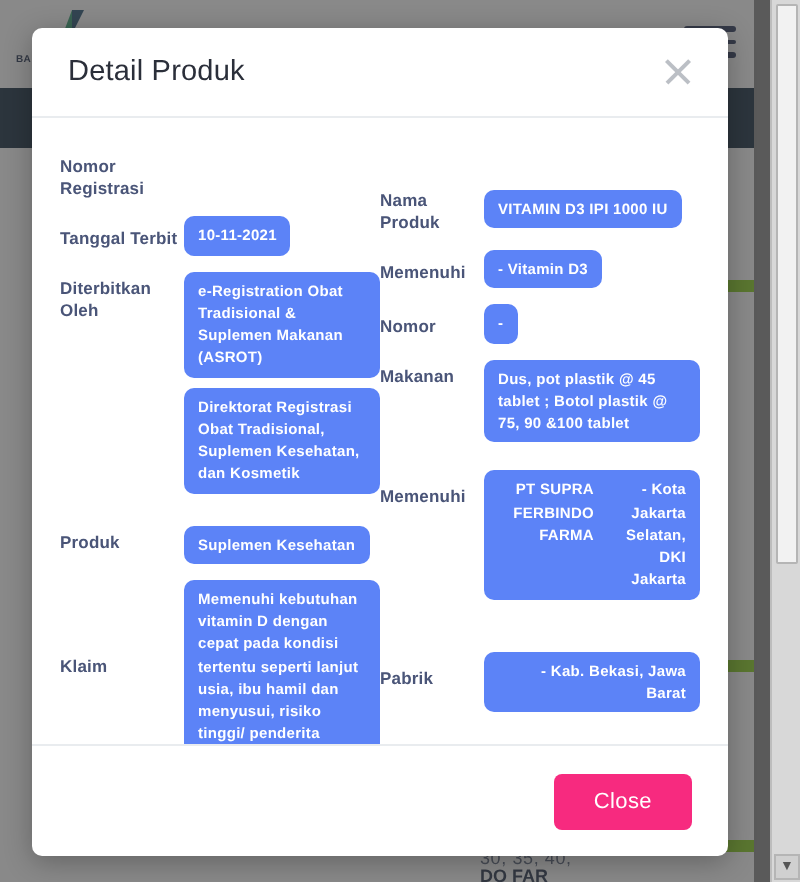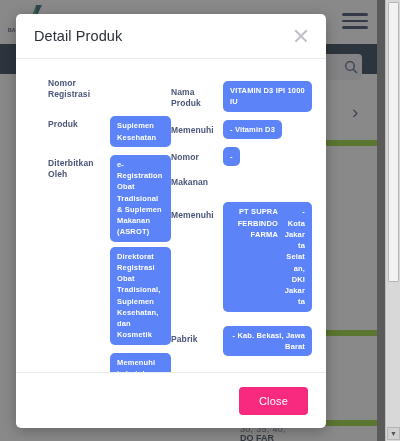--- a/index.html
+++ b/index.html
@@ -155,21 +155,21 @@
     top: 0; right: 15px;
     width: 8px; height: 441px;
     background: #5a5a5a;
     z-index: 39;
   }
 
   
   #modal {
     position: absolute;
     left: 16px; top: 14px;
-    width: 310px;
+    width: 348px;
     height: 414px;
     background: #ffffff;
     border-radius: 5px;
     box-shadow: 0 3px 14px rgba(0,0,0,0.28);
     z-index: 50;
     overflow: hidden;
     display: flex;
     flex-direction: column;
   }
   #modal-header {
@@ -223,21 +223,21 @@
     margin-bottom: 8px;
   }
   .field-label {
     font-size: 8.5px;
     font-weight: 700;
     color: #4a5578;
     line-height: 1.32;
     letter-spacing: .1px;
     padding-top: 3px;
   }
-  #col-left .field-label  { width: 62px; flex: 0 0 62px; margin-left: 18px; }
+  #col-left .field-label  { width: 62px; flex: 0 0 62px; }
   #col-right .field-label { width: 52px; flex: 0 0 52px; }
 
   .badge {
     background: #5c83f7;
     color: #ffffff;
     font-size: 7.5px;
     font-weight: 700;
     line-height: 1.5;
     border-radius: 5px;
     padding: 4px 7px;
@@ -336,34 +336,38 @@
   </div>
 
   <div id="modal-body">
 
     <div class="col" id="col-left">
 
       <div class="field field-align-center">
         <div class="field-label">Nomor Registrasi</div>
       </div>
 
-
-      <div class="field" style="margin-top:8px;">
-        <div class="field-label">Produk</div>
-        <div class="badge">Suplemen Kesehatan</div>
+      <div class="field field-align-center">
+        <div class="field-label">Tanggal Terbit</div>
+        <div class="badge">10-11-2021</div>
       </div>
 
       <div class="field">
         <div class="field-label">Diterbitkan Oleh</div>
         <div>
           <div class="badge">e-Registration Obat Tradisional &amp; Suplemen Makanan (ASROT)</div>
           <div class="badge" style="margin-top:5px;">Direktorat Registrasi Obat Tradisional, Suplemen Kesehatan, dan Kosmetik</div>
         </div>
       </div>
 
+      <div class="field" style="margin-top:8px;">
+        <div class="field-label">Produk</div>
+        <div class="badge">Suplemen Kesehatan</div>
+      </div>
+
       <div class="field">
         <div class="field-label" style="padding-top:38px;">Klaim</div>
         <div class="badge">Memenuhi kebutuhan vitamin D dengan cepat pada kondisi tertentu seperti lanjut usia, ibu hamil dan menyusui, risiko tinggi/ penderita penyakit infeksi atau penderita penyakit autoimun.</div>
       </div>
 
     </div>
 
     <div class="col" id="col-right">
       <div style="height:96px;"></div>
 
@@ -377,31 +381,32 @@
         <div class="badge">- Vitamin D3</div>
       </div>
 
       <div class="field field-align-center">
         <div class="field-label">Nomor</div>
         <div class="badge">-</div>
       </div>
 
       <div class="field">
         <div class="field-label">Makanan</div>
+        <div class="badge">Dus, pot plastik @ 45 tablet ; Botol plastik @ 75, 90 &amp;100 tablet</div>
       </div>
 
       <div class="field" style="margin-top:6px;">
         <div class="field-label" style="padding-top:8px;">Memenuhi</div>
         <div class="badge badge-split">
           <span class="bs-a">PT SUPRA FERBINDO FARMA</span>
           <span class="bs-b">- Kota Jakarta Selatan, DKI Jakarta</span>
         </div>
       </div>
 
-      <div class="field" style="margin-top:6px;">
+      <div class="field" style="margin-top:18px;">
         <div class="field-label" style="padding-top:8px;">Pabrik</div>
         <div class="badge badge-split">
           <span class="bs-b">- Kab. Bekasi, Jawa Barat</span>
         </div>
       </div>
 
     </div>
   </div>
 
   <div id="modal-footer">

